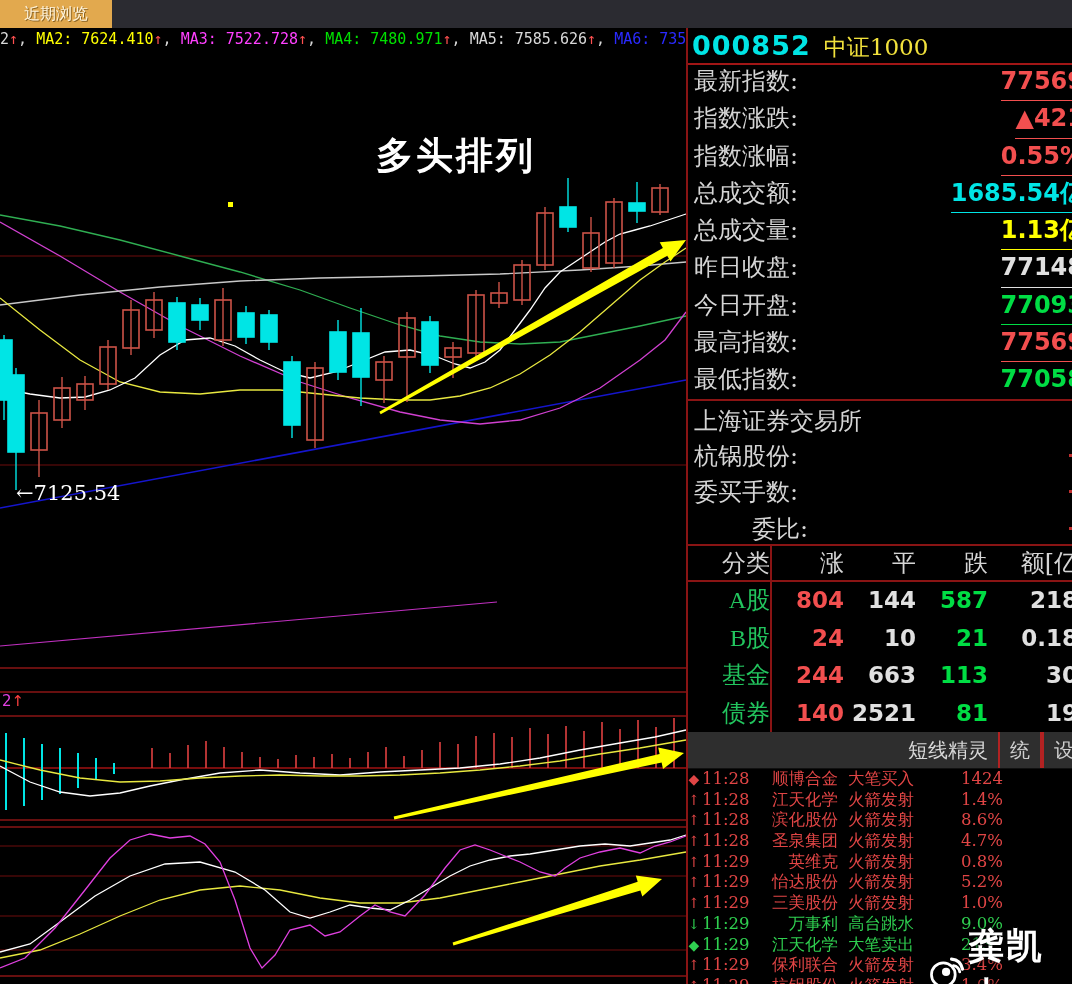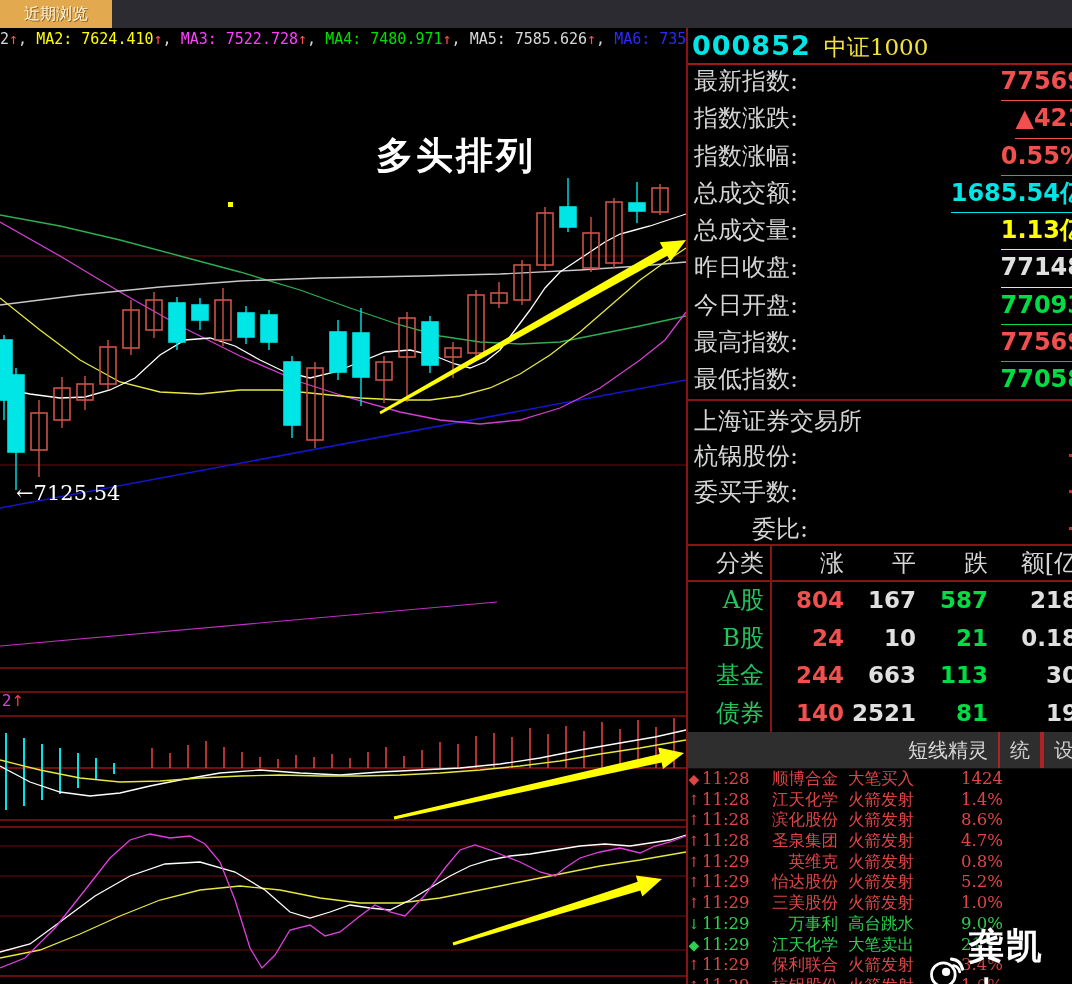--- a/index.html
+++ b/index.html
@@ -37,21 +37,21 @@
   .orow{position:relative;height:36.3px;line-height:36.3px;}
   .orow .tick{position:absolute;right:0;top:16px;width:5px;height:3px;background:#c03030;}
   .o-rows{position:absolute;left:0;top:410px;width:100%;}
   .indent{padding-left:58px;}
   
   .mtable{position:absolute;left:0;top:518px;width:100%;}
   .mt-row{display:flex;height:37.7px;line-height:37.7px;position:relative;}
   .mt-head{height:34px;line-height:34px;border-bottom:2px solid #8a1414;}
   .c-cat{width:84px;text-align:center;color:#22c55e;font-size:24px;
          font-family:"DejaVu Serif",serif;border-right:2px solid #8a1414;}
-  .mt-row .c-cat{text-align:right;padding-right:6px;box-sizing:border-box;}
+  .mt-row .c-cat{text-align:right;box-sizing:border-box;font-family:Liberation Serif, serif;}
   .c-num{width:72px;text-align:right;font-size:23px;font-weight:bold;}
   .c-amt{flex:1;text-align:right;font-size:23px;font-weight:bold;margin-right:-4px;}
   .h-txt{font-weight:normal;color:#d5d5d5;font-family:"DejaVu Serif",serif;font-size:24px;}
   
   .alert-bar{position:absolute;left:0;top:704px;width:100%;height:36px;background:#2e2e2e;
       border-bottom:1px solid #111;}
   .alert-title{position:absolute;left:0;width:300px;text-align:right;color:#d8d8d8;
       font-size:20px;line-height:36px;font-family:"DejaVu Serif",serif;}
   .abtn{position:absolute;top:0;height:36px;width:40px;text-align:center;color:#cfcfcf;
       font-size:20px;line-height:36px;font-family:"DejaVu Serif",serif;
@@ -282,21 +282,21 @@
     <div class="mt-row mt-head">
       <span class="c-cat h-txt">分类</span>
       <span class="c-num h-txt">涨</span>
       <span class="c-num h-txt">平</span>
       <span class="c-num h-txt">跌</span>
       <span class="c-amt h-txt">额[亿</span>
     </div>
     <div class="mt-row">
       <span class="c-cat">A股</span>
       <span class="c-num v-red">804</span>
-      <span class="c-num v-white">167</span>
+      <span class="c-num v-white">144</span>
       <span class="c-num v-green">587</span>
       <span class="c-amt v-white">218</span>
     </div>
     <div class="mt-row">
       <span class="c-cat">B股</span>
       <span class="c-num v-red">24</span>
       <span class="c-num v-white">10</span>
       <span class="c-num v-green">21</span>
       <span class="c-amt v-white">0.18</span>
     </div>

